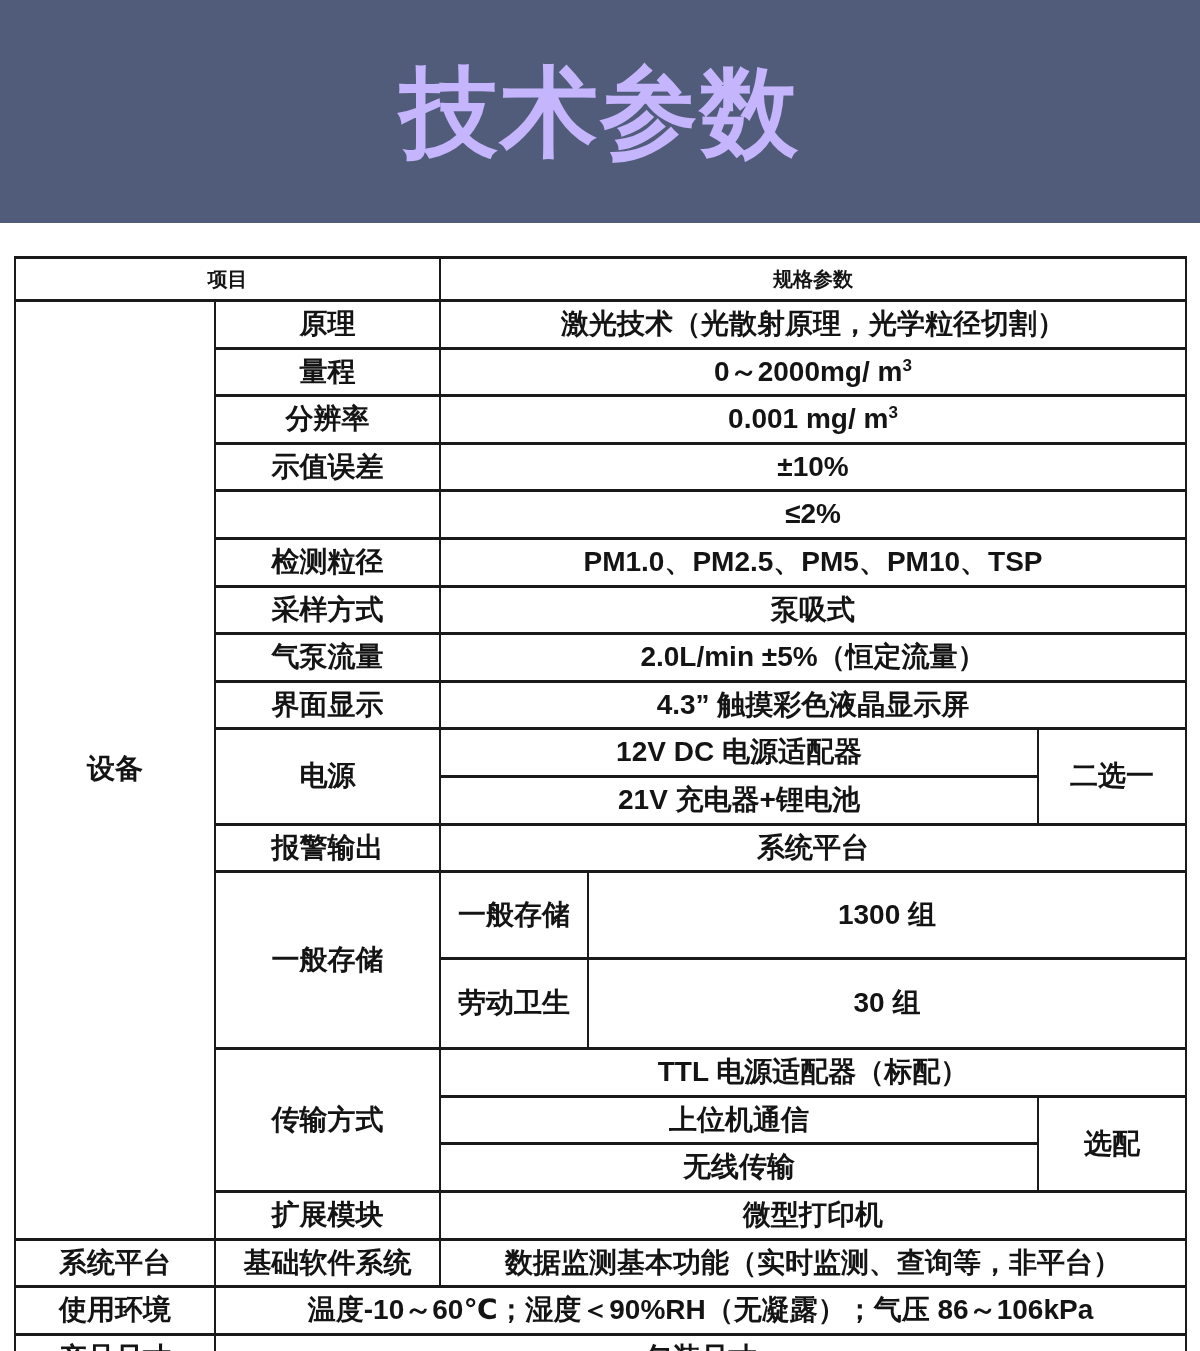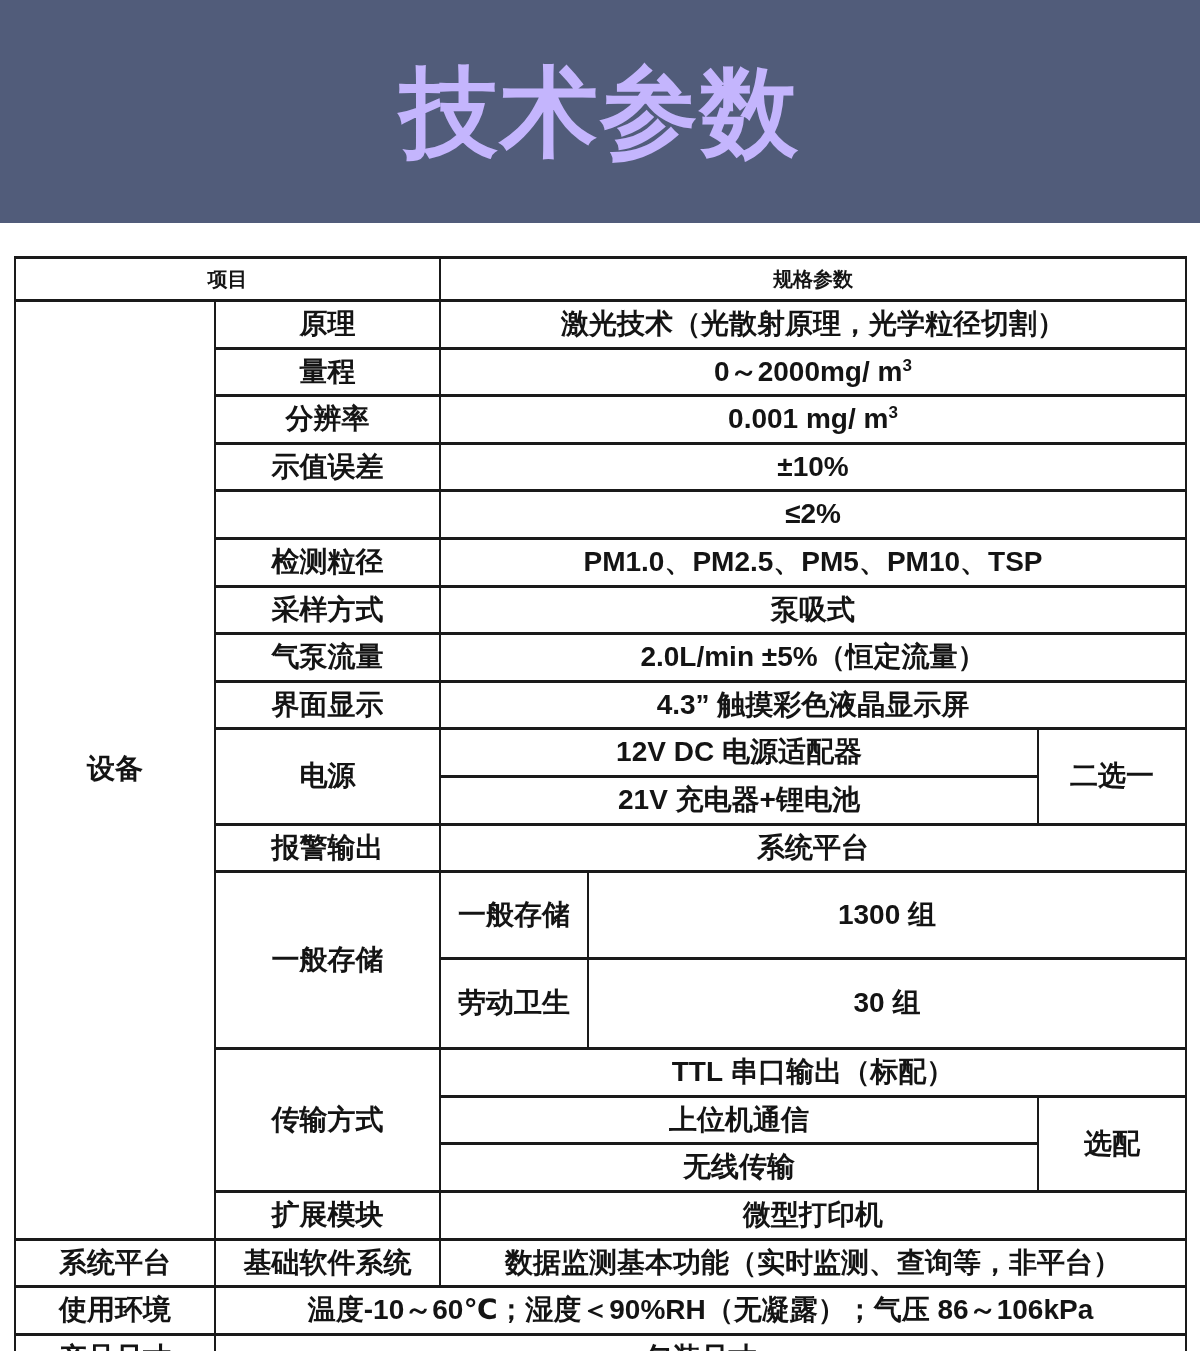--- a/index.html
+++ b/index.html
@@ -163,21 +163,21 @@
         <td class="sub-label">一般存储</td>
         <td colspan="2">1300 组</td>
       </tr>
       <tr class="r-s2">
         <td class="sub-label">劳动卫生</td>
         <td colspan="2">30 组</td>
       </tr>
 
       <tr class="r-std">
         <td rowspan="3">传输方式</td>
-        <td colspan="3">TTL 串口输出（标配）</td>
+        <td colspan="3">TTL 电源适配器（标配）</td>
       </tr>
       <tr class="r-std">
         <td colspan="2">上位机通信</td>
         <td rowspan="2">选配</td>
       </tr>
       <tr class="r-std">
         <td colspan="2">无线传输</td>
       </tr>
 
       <tr class="r-std">

